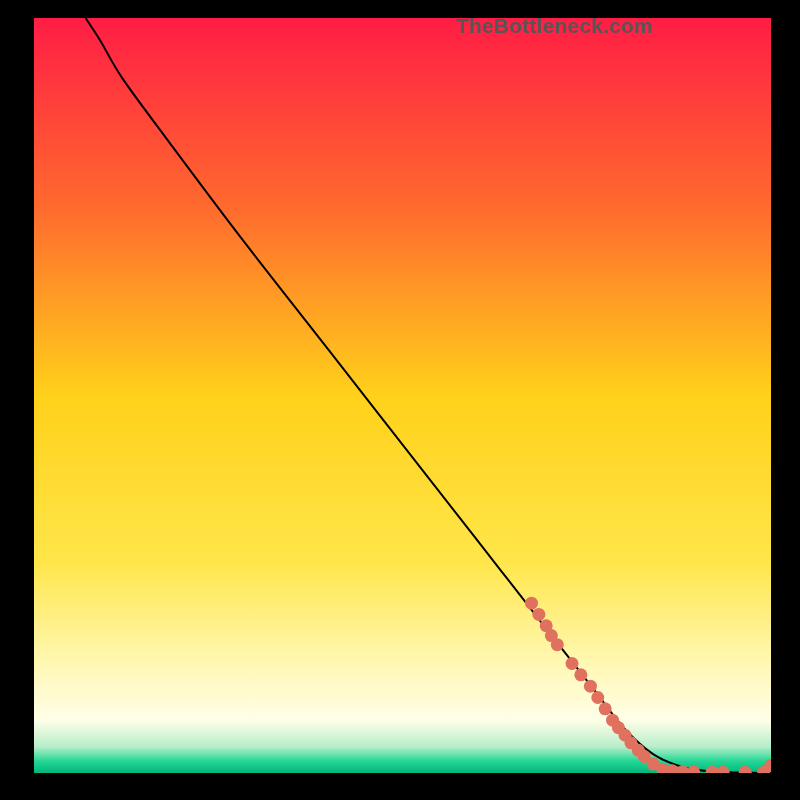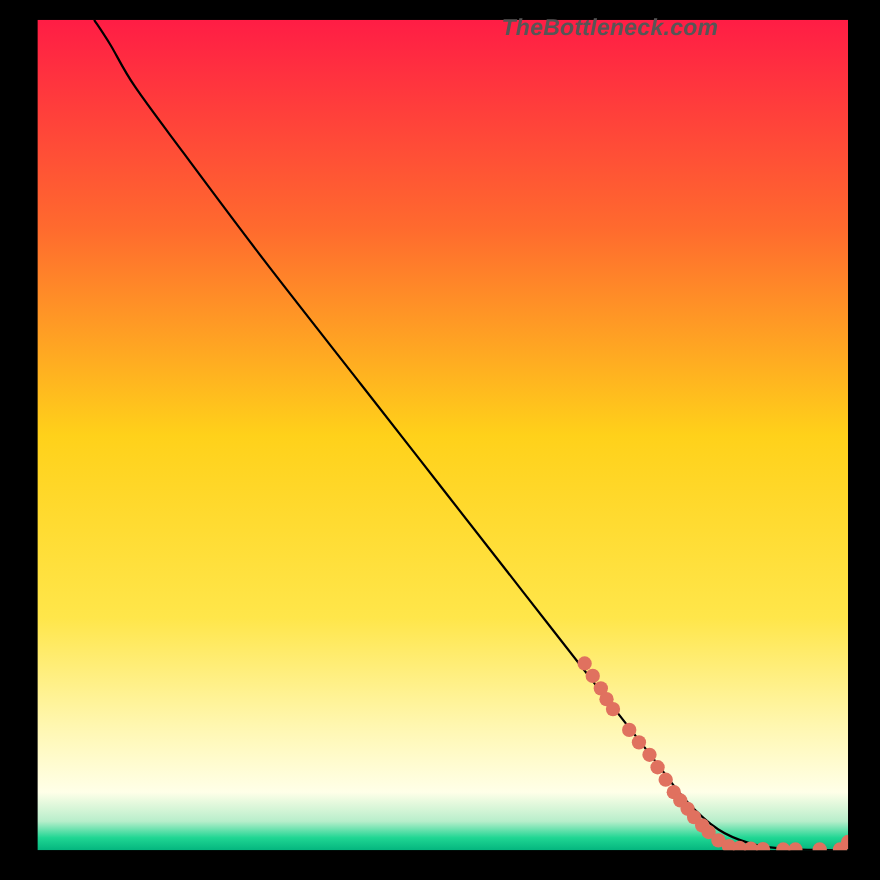--- a/index.html
+++ b/index.html
@@ -16,21 +16,20 @@
     width: 800px;
     height: 800px;
     background: #000;
   }
   .plot-area {
     position: absolute;
     left: 34px;
     top: 18px;
     width: 609px;
     height: 755px;
-    font-style: italic;
   }
   .watermark {
     position: absolute;
     top: -4px;
     right: -10px;
     color: #565656;
     font-size: 21px;
     font-weight: 600;
     letter-spacing: 0.2px;
     user-select: none;

